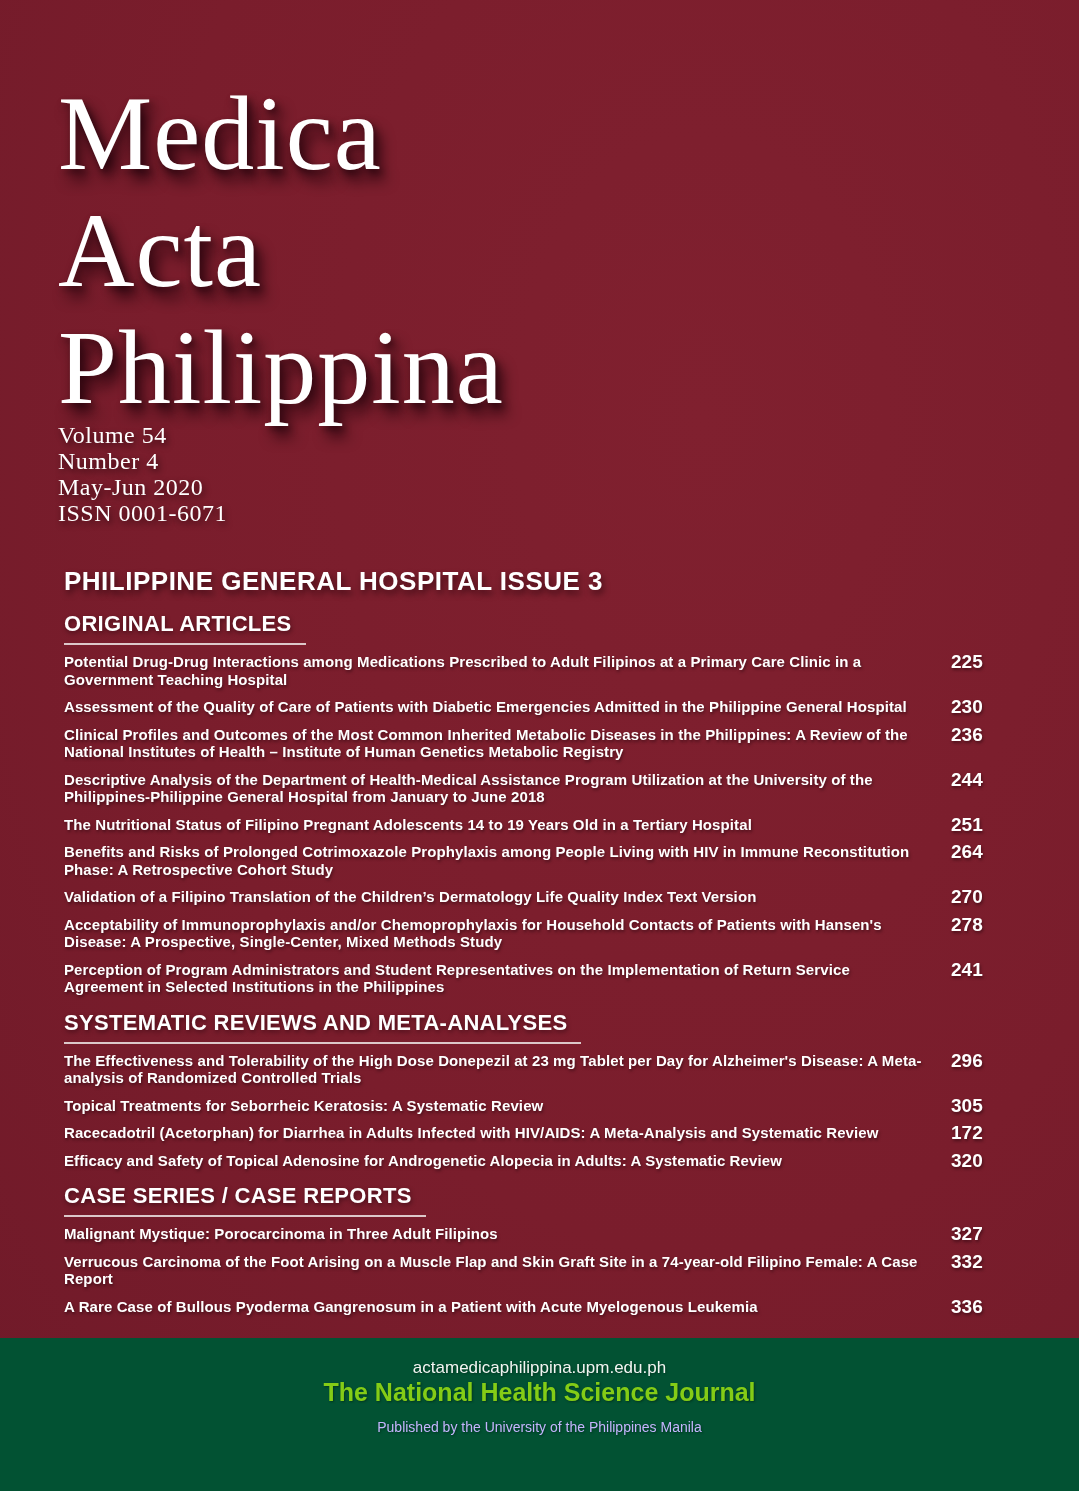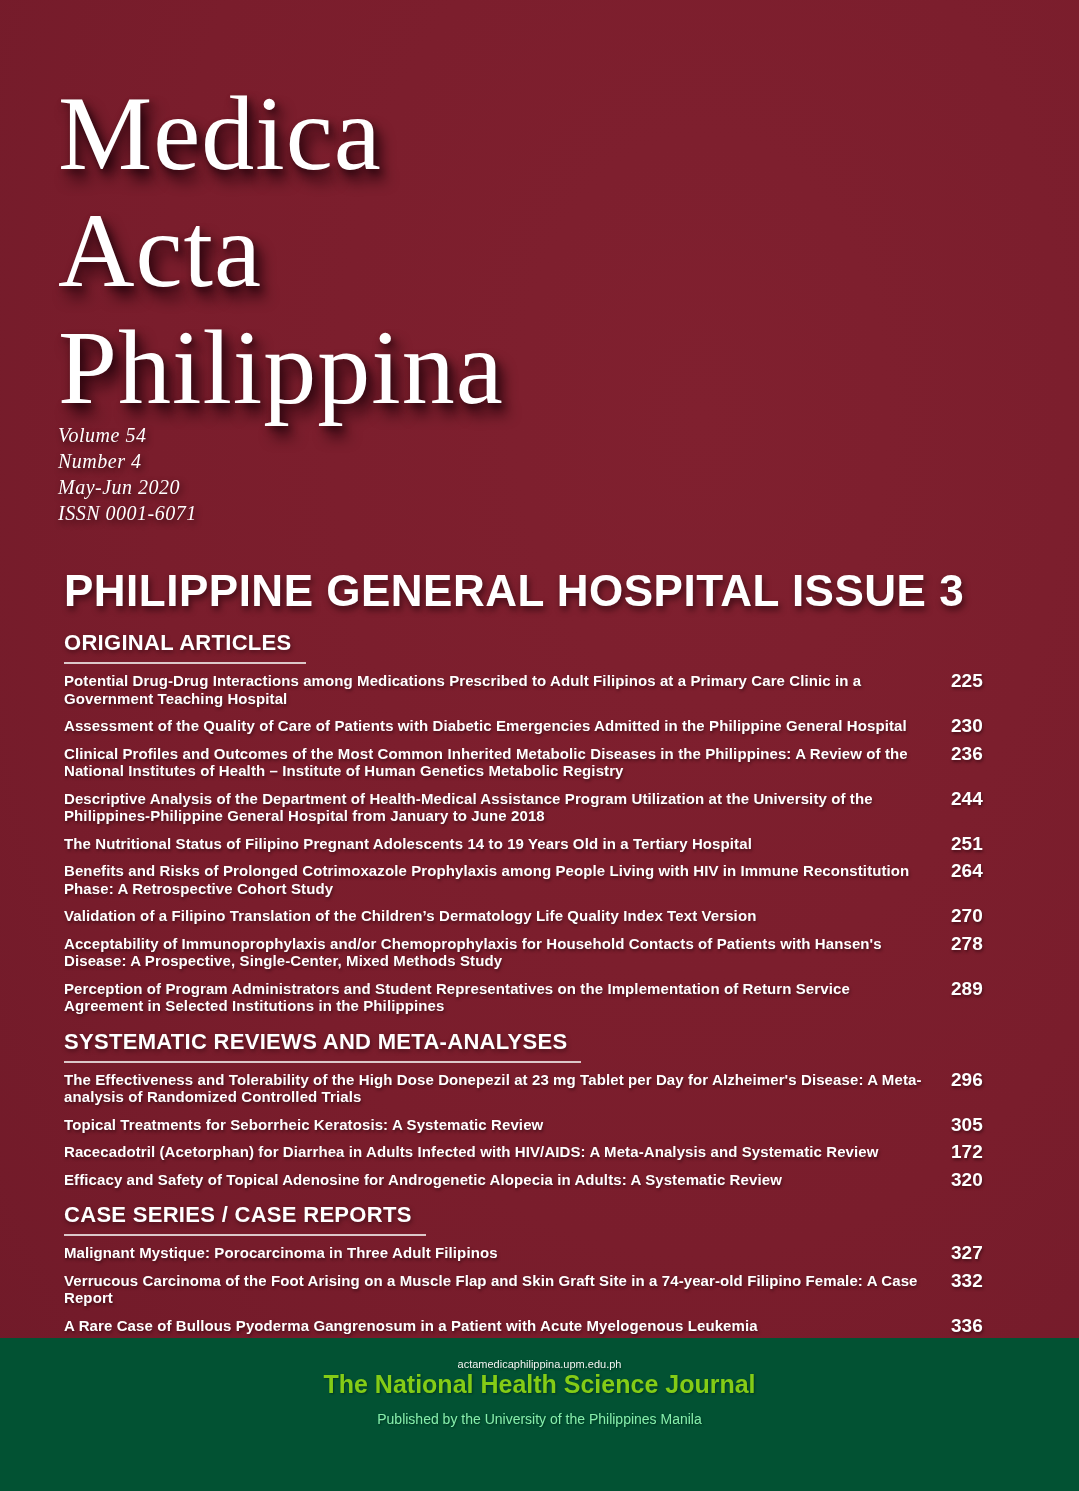--- a/index.html
+++ b/index.html
@@ -21,30 +21,29 @@
     margin:0;
     font-size:106px;
     line-height:117px;
     font-weight:400;
     letter-spacing:1px;
     text-shadow: 7px 11px 14px rgba(28,0,9,0.85), 3px 4px 6px rgba(28,0,9,0.55);
   }
   .journal-title span { display:block; }
   .volume-block {
     margin-top:-4px;
-    font-size:20px;
+    font-size:24px;
     line-height:26px;
     letter-spacing:0.5px;
     text-shadow: 2px 3px 6px rgba(28,0,9,0.7);
-    font-style: italic;
   }
   
   .issue-heading {
     margin:40px 65px 0 64px;
-    font-size:44px;
+    font-size:26px;
     font-weight:700;
     letter-spacing:0.5px;
     text-shadow: 2px 4px 6px rgba(28,0,9,0.6);
   }
   
   .toc { margin:14px 54px 0 64px; }
   .toc-section .section-heading {
     margin:14px 0 8px 0;
     font-size:22px;
     font-weight:700;
@@ -83,23 +82,23 @@
   .footer {
     position:absolute;
     left:0; right:0; bottom:0;
     height:153px;
     box-sizing:border-box;
     background:#025233;
     text-align:center;
     padding-top:20px;
     text-shadow: 1px 1px 2px rgba(0,30,15,0.5);
   }
-  .footer-url { font-size:11px; color:#f2f5f2; }
+  .footer-url { font-size:17px; color:#f2f5f2; }
   .footer-tagline { margin-top:0; font-size:25px; font-weight:700; color:#84cc16; }
-  .footer-publisher { margin-top:12px; font-size:14px; color:#86efac; }
+  .footer-publisher { margin-top:12px; font-size:14px; color:#c4b5fd; }
 </style>
 </head>
 <body>
 
 <div class="page">
 
   <header class="masthead">
     <h1 class="journal-title">
       <span>Medica</span>
       <span>Acta</span>
@@ -154,21 +153,21 @@
     <div class="entry-page">270</div>
   </div>
 
   <div class="toc-entry">
     <div class="entry-title">Acceptability of Immunoprophylaxis and/or Chemoprophylaxis for Household Contacts of Patients with Hansen's Disease: A Prospective, Single-Center, Mixed Methods Study</div>
     <div class="entry-page">278</div>
   </div>
 
   <div class="toc-entry">
     <div class="entry-title">Perception of Program Administrators and Student Representatives on the Implementation of Return Service Agreement in Selected Institutions in the Philippines</div>
-    <div class="entry-page">289</div>
+    <div class="entry-page">241</div>
   </div>
 </div>
   </section>
 
   <section class="toc-section">
     <h2 class="section-heading"><span class="heading-text">SYSTEMATIC REVIEWS AND META-ANALYSES</span></h2>
     <div class="entries">
   <div class="toc-entry">
     <div class="entry-title">The Effectiveness and Tolerability of the High Dose Donepezil at 23 mg Tablet per Day for Alzheimer's Disease: A Meta-analysis of Randomized Controlled Trials</div>
     <div class="entry-page">296</div>

